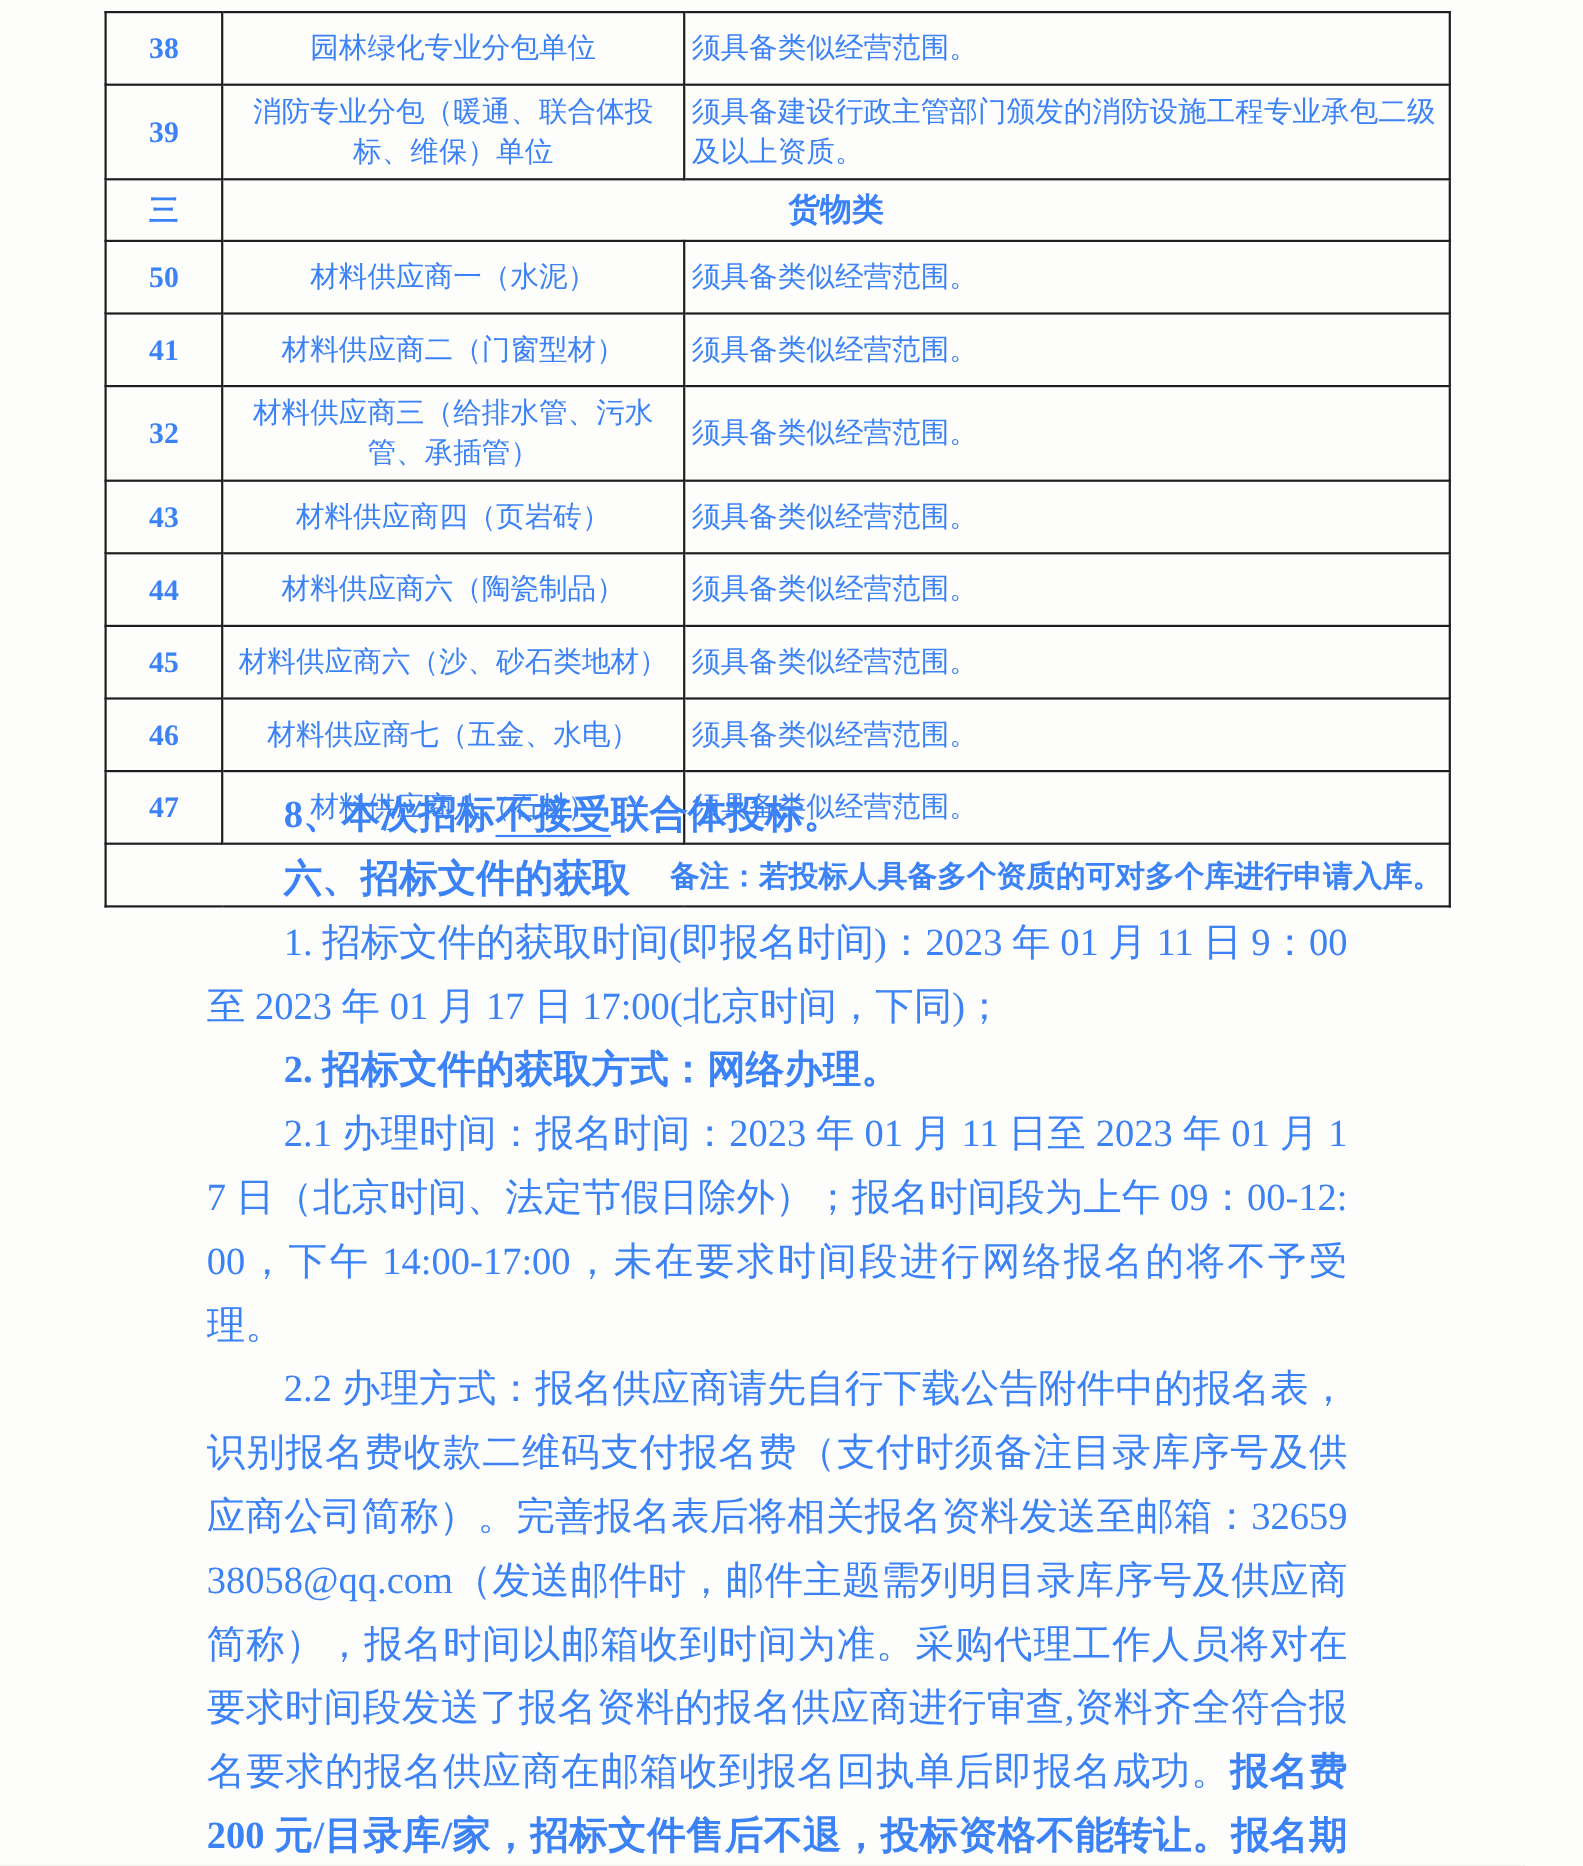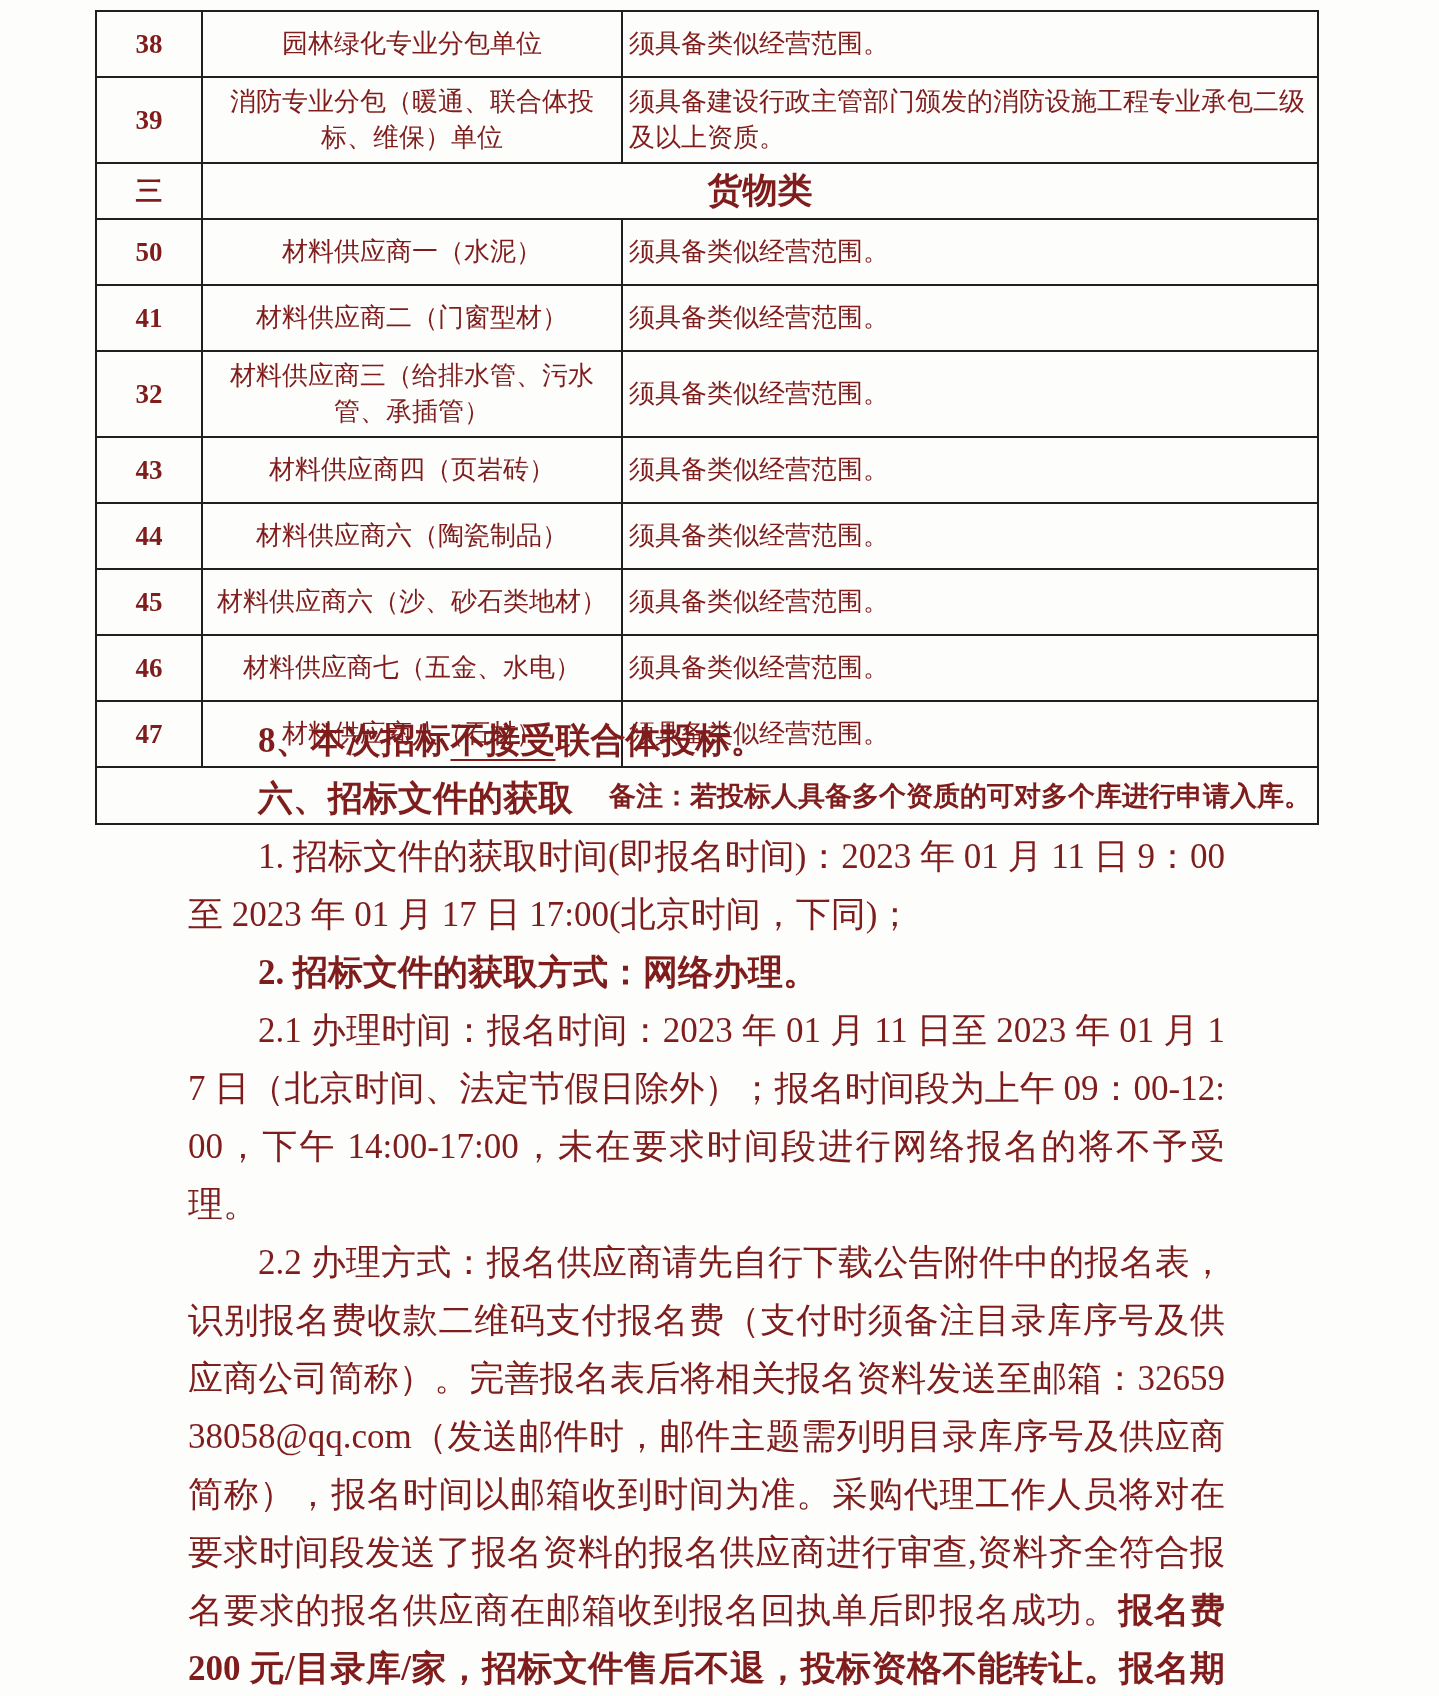--- a/index.html
+++ b/index.html
@@ -2,21 +2,21 @@
 <html><head>
 <meta charset="utf-8">
 <style>
   html,body{margin:0;padding:0;background:#e8e8e8;}
   .page{
     position:relative;
     width:1439px;height:1696px;
     background:#fdfdfc;
     overflow:hidden;
     font-family:"Liberation Serif", serif;
-    color:#7f1d1d;
+    color:#3b82f6;
   }
   
   .doc-table{
     position:absolute;left:95px;top:10px;width:1222px;
     border-collapse:collapse;table-layout:fixed;
   }
   .doc-table col.c1{width:106px;}
   .doc-table col.c2{width:420px;}
   .doc-table col.c3{width:696px;}
   .doc-table td{
@@ -31,21 +31,21 @@
     text-align:center;
     font-weight:700;
     font-size:27px;
     padding:6px 2px;
   }
   td.c-name{height:52px;text-align:center;}
   td.c-req{height:52px;border-radius:27px;}
   td.c-sec{
     text-align:center;
     font-weight:700;
-    font-size:35px;
+    font-size:29px;
     height:42px;
   }
   td.c-remark{
     text-align:right;
     font-weight:700;
     font-size:27px;
     height:43px;
     padding-left:30px;
   }
   

